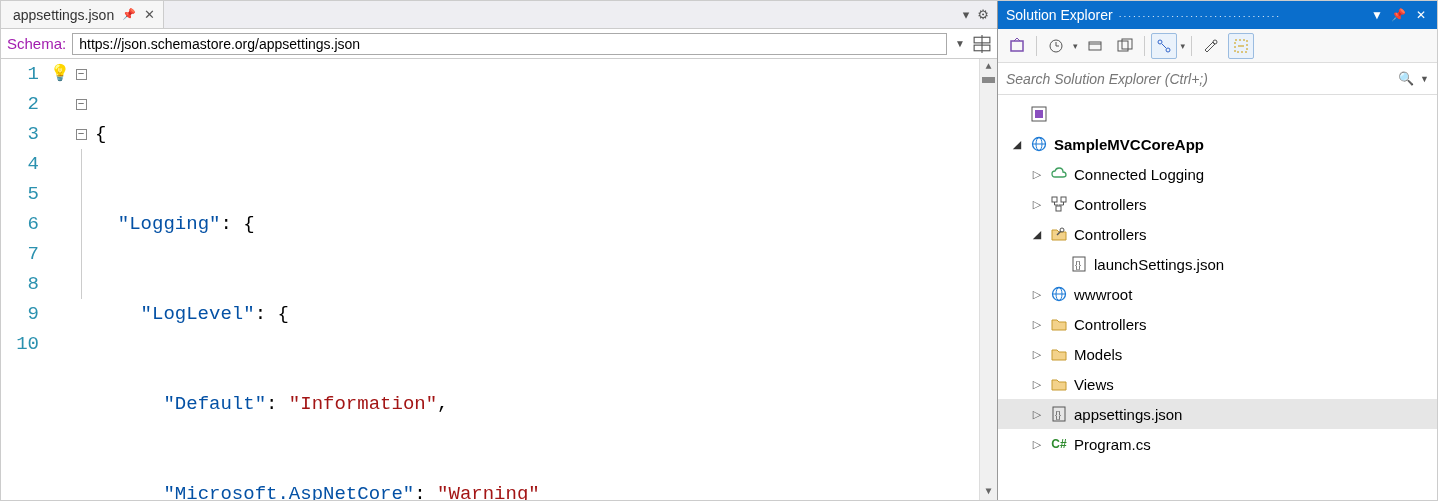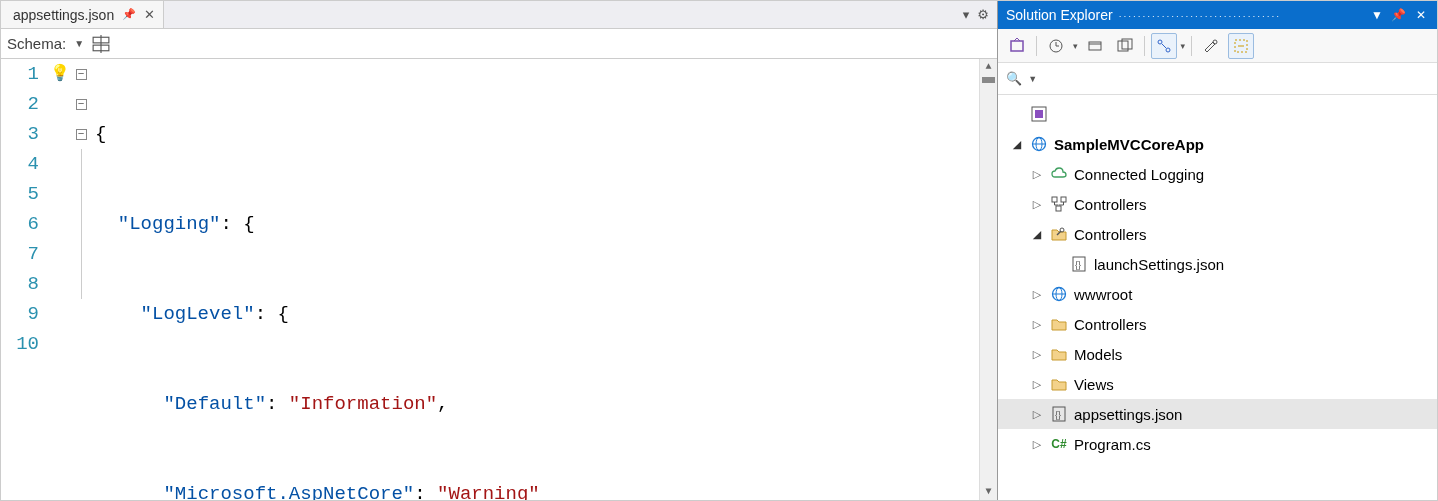--- a/index.html
+++ b/index.html
@@ -52,21 +52,21 @@
   .schema-bar {
     display: flex;
     align-items: center;
     height: 30px;
     background: #fff;
     border-bottom: 1px solid #ccc;
     padding: 0 6px;
     gap: 6px;
     font-size: 15px;
   }
-  .schema-bar label { color: #404040; }
+  .schema-bar label { color: #a21caf; }
   .schema-input {
     flex: 1;
     height: 22px;
     border: 1px solid #aaa;
     padding: 0 6px;
     font-size: 14px;
     font-family: inherit;
     background:#fff;
   }
   .schema-dd { color:#555; font-size:10px; padding:0 2px;}
@@ -237,20 +237,21 @@
       <span class="close">✕</span>
     </div>
     <div class="tab-bar-right">
       <span>▾</span>
       <span>⚙</span>
     </div>
   </div>
 
   <div class="schema-bar">
     <label>Schema:</label>
+    <input class="schema-input" value="https://json.schemastore.org/appsettings.json" style="">
     <span class="schema-dd">▼</span>
     <span class="split-icon">
       <svg viewBox="0 0 16 16">
           <rect x="1" y="2" width="14" height="5" fill="none" stroke="#555"></rect>
           <rect x="1" y="9" width="14" height="5" fill="none" stroke="#555"></rect>
           <line x1="8" y1="0" x2="8" y2="16" stroke="#555"></line>
         </svg>
     </span>
   </div>
 
@@ -372,20 +373,21 @@
       </div>
     <div class="tb-btn boxed">
         <svg viewBox="0 0 16 16">
           <rect x="2" y="2" width="12" height="12" fill="none" stroke="#c90" stroke-dasharray="2"></rect>
           <line x1="5" y1="8" x2="11" y2="8" stroke="#c90"></line>
         </svg>
       </div>
   </div>
 
   <div class="sx-search">
+    <input placeholder="Search Solution Explorer (Ctrl+;)" style="">
     <span class="mag">🔍</span>
     <span class="dd">▼</span>
   </div>
 
   <div class="sx-tree">
 
     <div class="node">
       <span class="ind w0"></span>
       <span class="arrow"></span>
       <span class="icon sol-ic">

